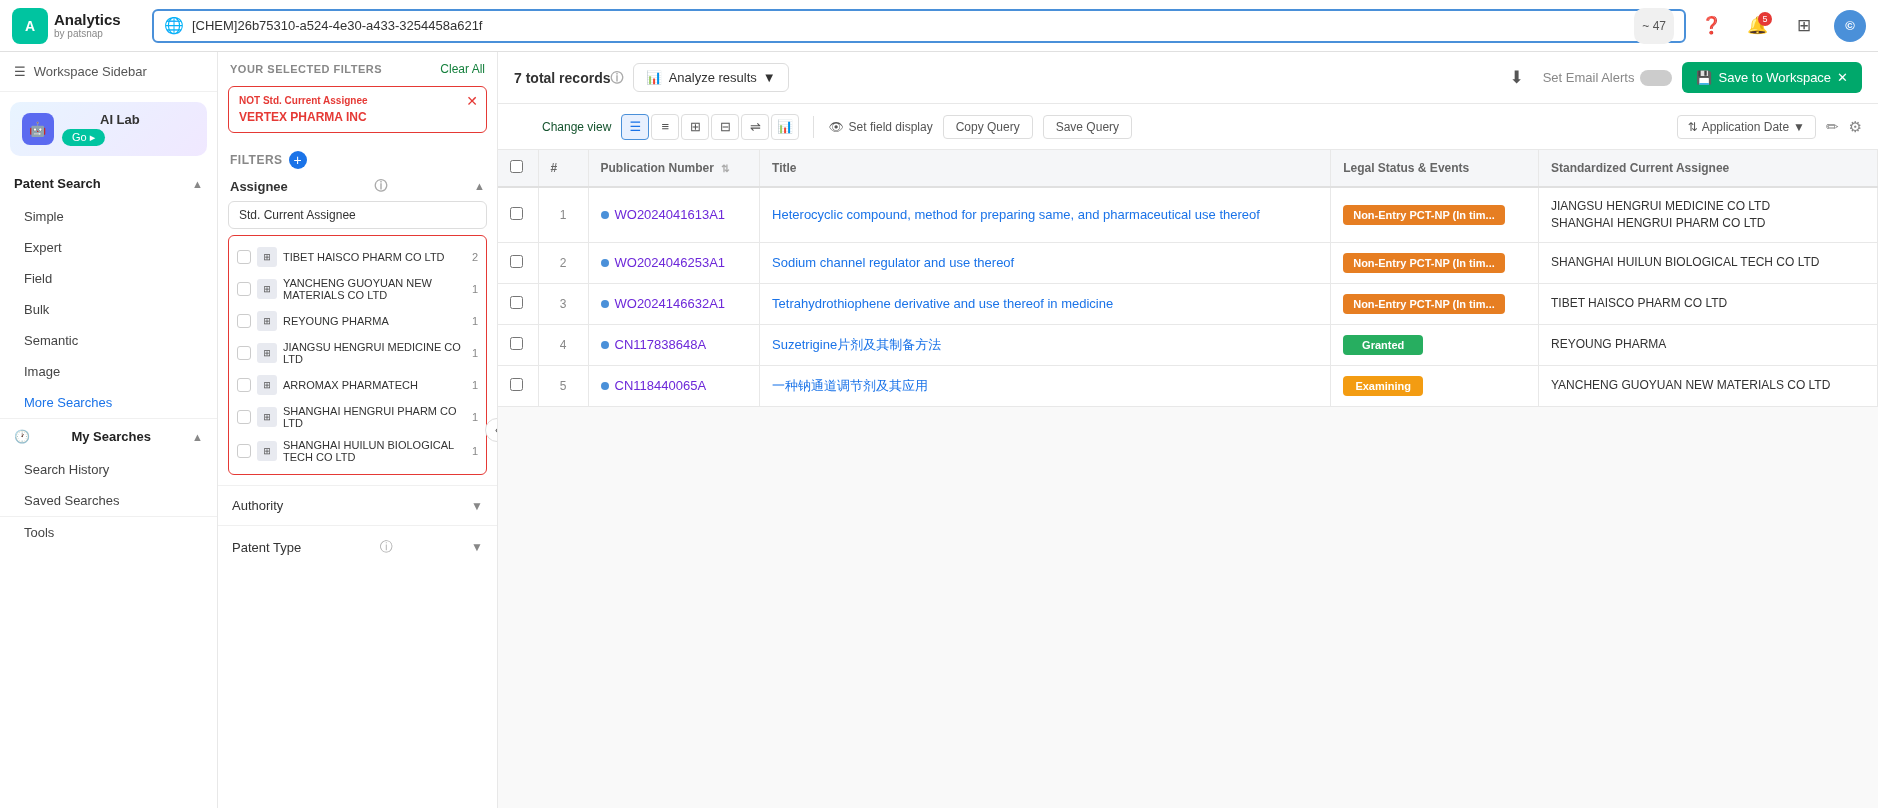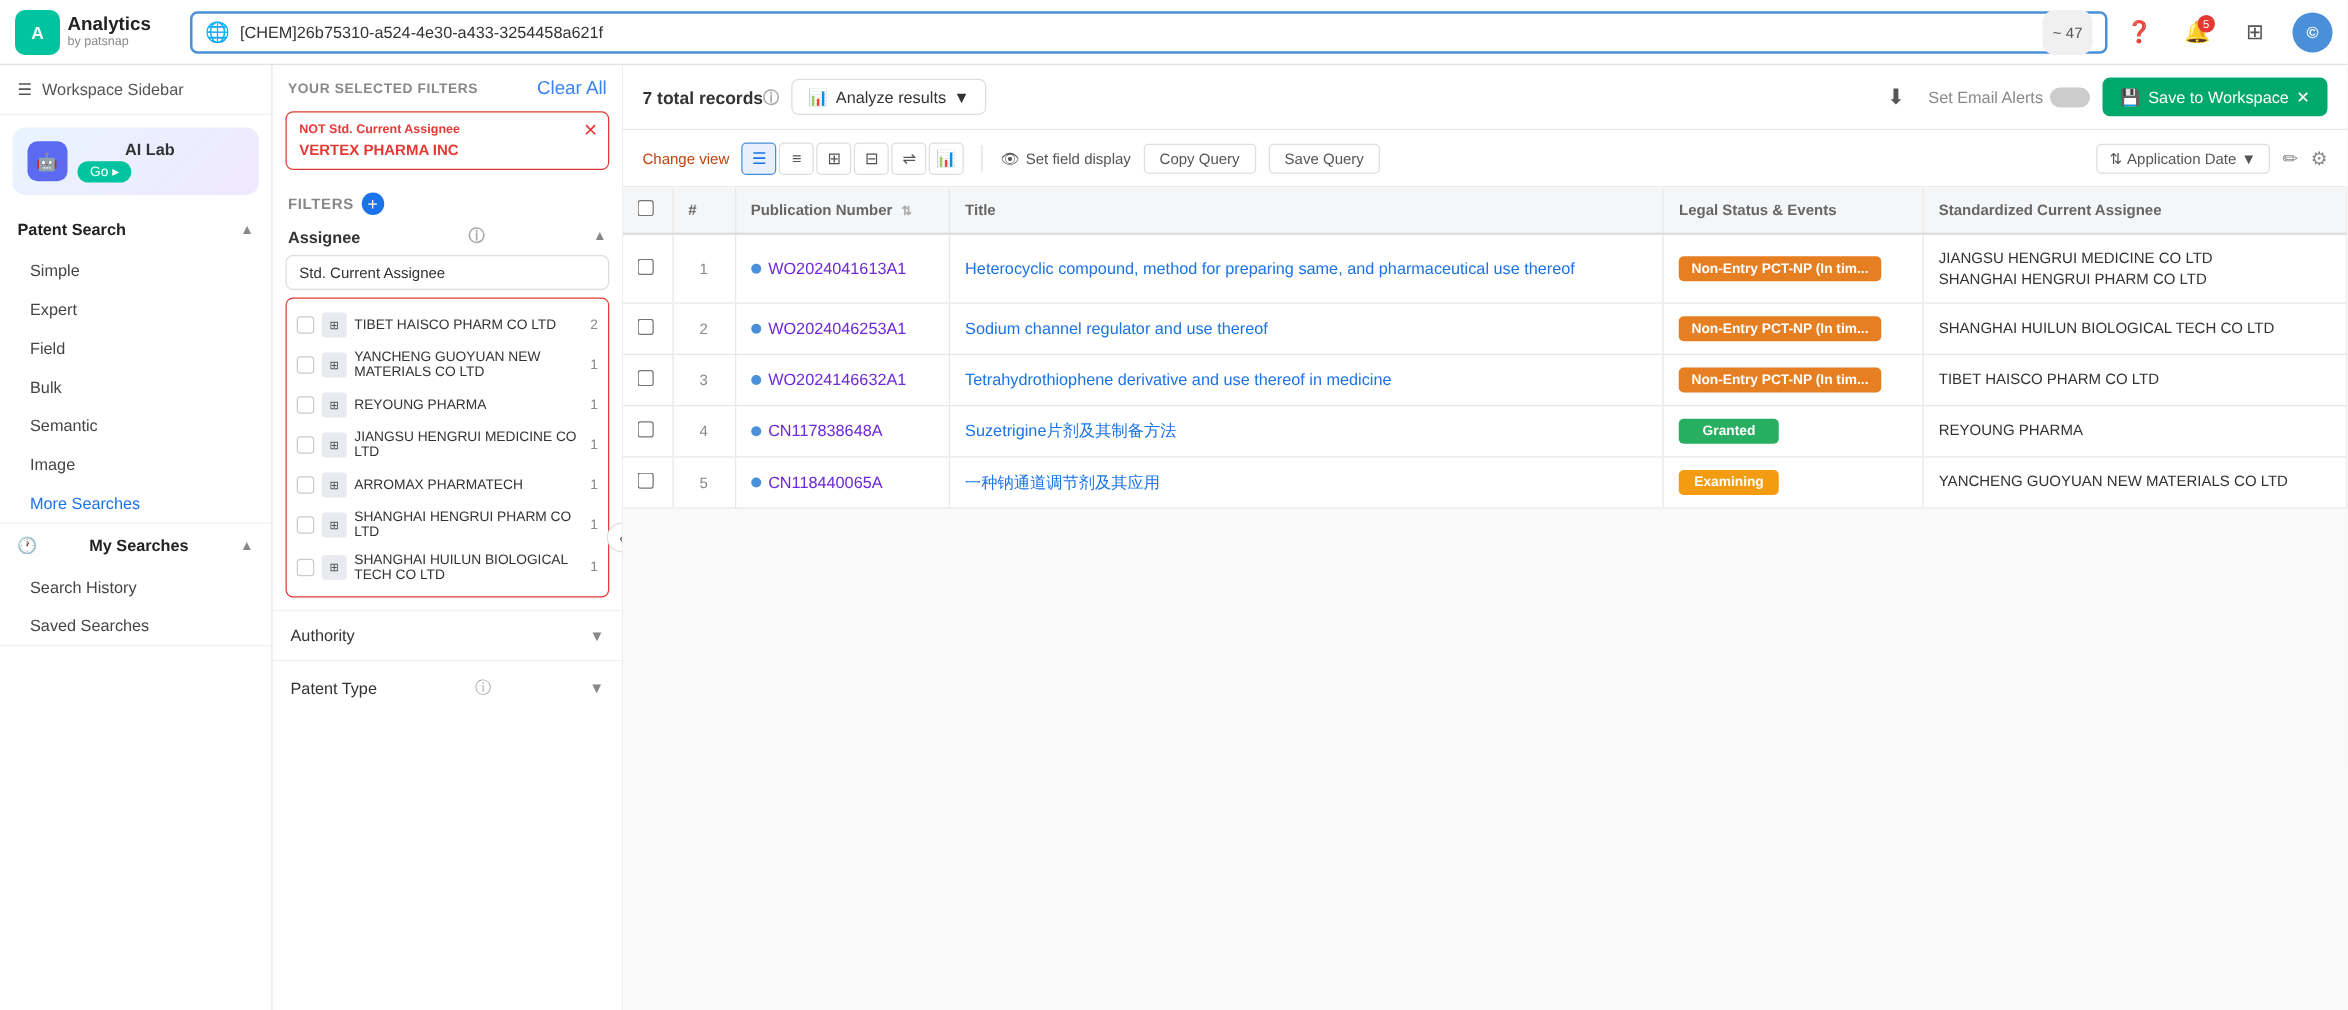--- a/index.html
+++ b/index.html
@@ -62,21 +62,21 @@
     
     .filter-panel {
       width: 280px; background: #fff; border-right: 1px solid #e8e8e8;
       display: flex; flex-direction: column; flex-shrink: 0; overflow-y: auto; position: relative;
     }
     .filter-panel-scroll { overflow-y: auto; flex: 1; padding-bottom: 10px; }
     .selected-filters-header {
       display: flex; align-items: center; justify-content: space-between;
       padding: 10px 12px; font-size: 11px; color: #888; font-weight: 600; text-transform: uppercase; letter-spacing: 0.5px;
     }
-    .clear-all-btn { color: #3b82f6; font-size: 15px; cursor: pointer; background: none; border: none; }
+    .clear-all-btn { color: #15803d; font-size: 12px; cursor: pointer; background: none; border: none; }
     .filter-tag {
       margin: 0 10px 10px; border: 1.5px solid #e53935; border-radius: 6px;
       padding: 8px 10px; position: relative;
     }
     .filter-tag .tag-label { font-size: 10px; color: #e53935; font-weight: 600; margin-bottom: 4px; }
     .filter-tag .tag-value { font-size: 12px; color: #e53935; font-weight: 600; }
     .filter-tag .close-btn { position: absolute; top: 6px; right: 8px; cursor: pointer; color: #e53935; font-size: 14px; }
     .filters-section-header {
       display: flex; align-items: center; gap: 6px; padding: 8px 12px;
       font-size: 12px; color: #888; font-weight: 600; text-transform: uppercase; letter-spacing: 0.5px;
@@ -137,21 +137,21 @@
     .save-workspace-btn {
       display: flex; align-items: center; gap: 6px; background: #00a86b; color: #fff;
       border: none; border-radius: 6px; padding: 8px 14px; font-size: 13px; cursor: pointer; font-weight: 500;
     }
 
     
     .results-sub-toolbar {
       display: flex; align-items: center; padding: 6px 16px; height: 46px;
       background: #fff; border-bottom: 1px solid #e8e8e8; gap: 10px; flex-shrink: 0;
     }
-    .change-view-label { font-size: 12px; color: #c2410c; }
+    .change-view-label { font-size: 12px; color: #14532d; margin-left: 28px; }
     .view-icons { display: flex; gap: 2px; }
     .view-icon-btn {
       width: 28px; height: 26px; display: flex; align-items: center; justify-content: center;
       border: 1px solid #ddd; border-radius: 4px; cursor: pointer; font-size: 13px; color: #555; background: #fff;
     }
     .view-icon-btn.active { background: #e8f0fe; border-color: #4a90d9; color: #1a73e8; }
     .divider-v { width: 1px; height: 22px; background: #e0e0e0; margin: 0 4px; }
     .set-field-display-btn {
       display: flex; align-items: center; gap: 5px; font-size: 12px; color: #555; cursor: pointer; background: none; border: none;
     }
@@ -252,20 +252,21 @@
     <div class="sidebar-section">
       <div class="sidebar-section-header">
         <span>🕐</span>
         <span>My Searches</span>
         <span class="chevron">▲</span>
       </div>
       <div class="sidebar-nav-item">Search History</div>
       <div class="sidebar-nav-item">Saved Searches</div>
     </div>
 
+    <div class="sidebar-nav-item">Tools</div>
   </div>
 
   <div class="filter-panel">
     <div class="filter-panel-scroll">
       <div class="selected-filters-header">
         <span>YOUR SELECTED FILTERS</span>
         <button class="clear-all-btn">Clear All</button>
       </div>
 
       <div class="filter-tag">

